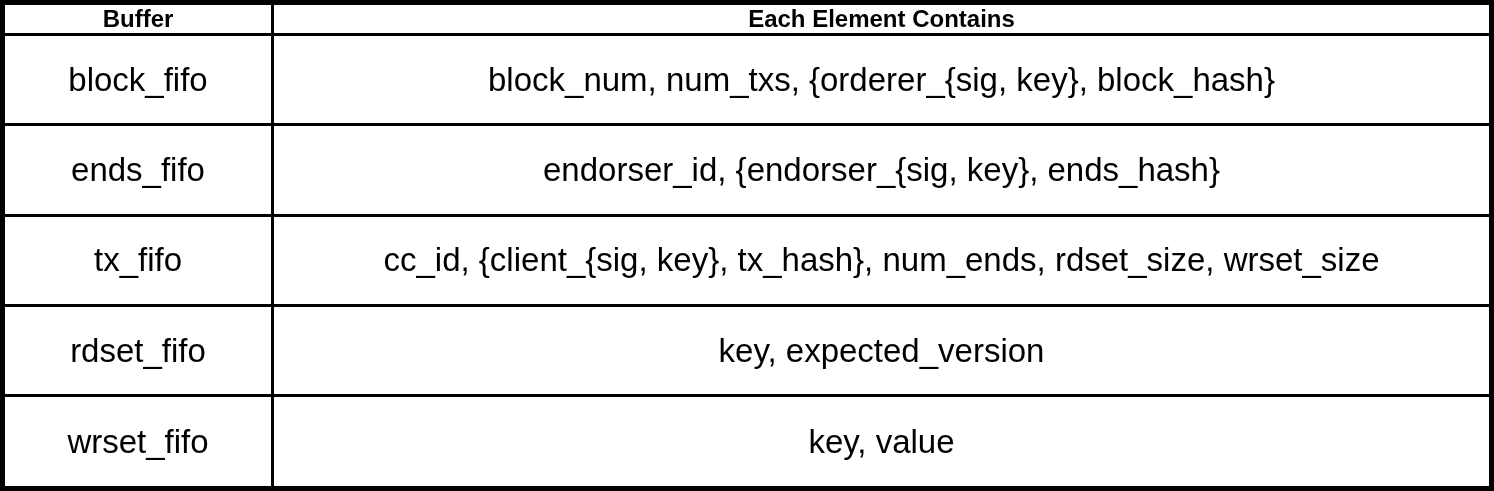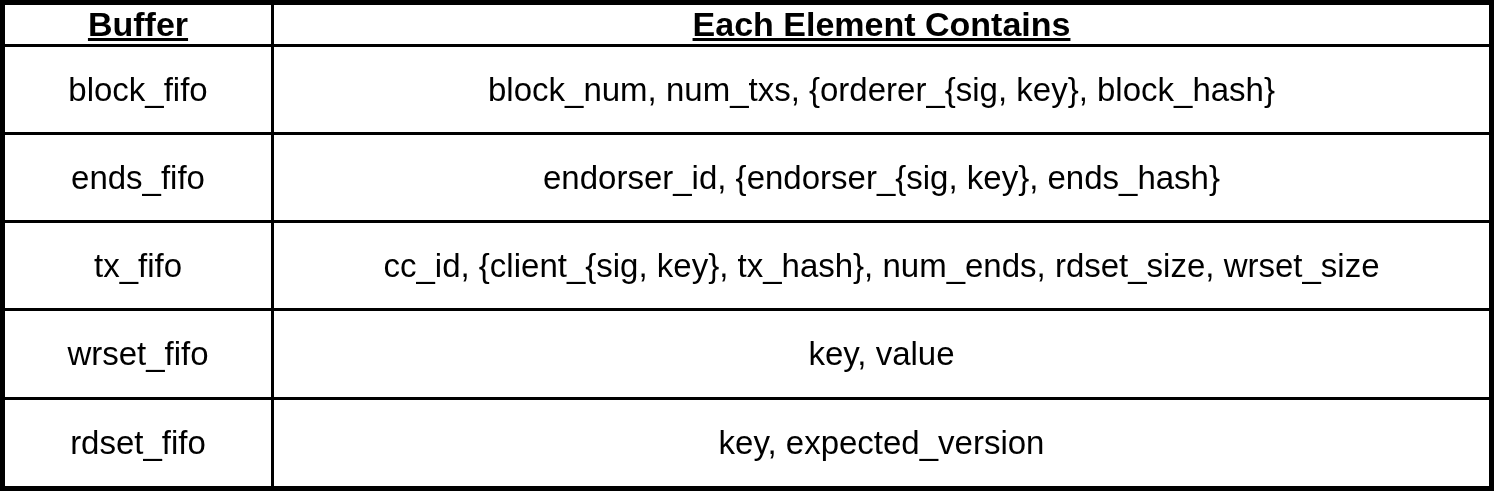--- a/index.html
+++ b/index.html
@@ -37,22 +37,21 @@
     vertical-align: middle;
     padding: 0 12px;
     overflow: hidden;
     white-space: nowrap;
   }
   table.buffer-table {
     border: 5px solid #000000;
   }
   table.buffer-table th {
     font-weight: bold;
-    font-size: 34px;
-    text-decoration: underline;
+    font-size: 24px;
   }
 </style>
 </head>
 <body>
 
 <div class="table-wrap">
   <table class="buffer-table">
     <colgroup>
       <col class="col-buffer">
       <col class="col-contents">
@@ -70,22 +69,22 @@
       </tr>
       <tr>
         <td>ends_fifo</td>
         <td>endorser_id, {endorser_{sig, key}, ends_hash}</td>
       </tr>
       <tr>
         <td>tx_fifo</td>
         <td>cc_id, {client_{sig, key}, tx_hash}, num_ends, rdset_size, wrset_size</td>
       </tr>
       <tr>
+        <td>rdset_fifo</td>
+        <td>key, expected_version</td>
+      </tr>
+      <tr>
         <td>wrset_fifo</td>
         <td>key, value</td>
-      </tr>
-      <tr>
-        <td>rdset_fifo</td>
-        <td>key, expected_version</td>
       </tr>
     </tbody>
   </table>
 </div>
 
 </body></html>

